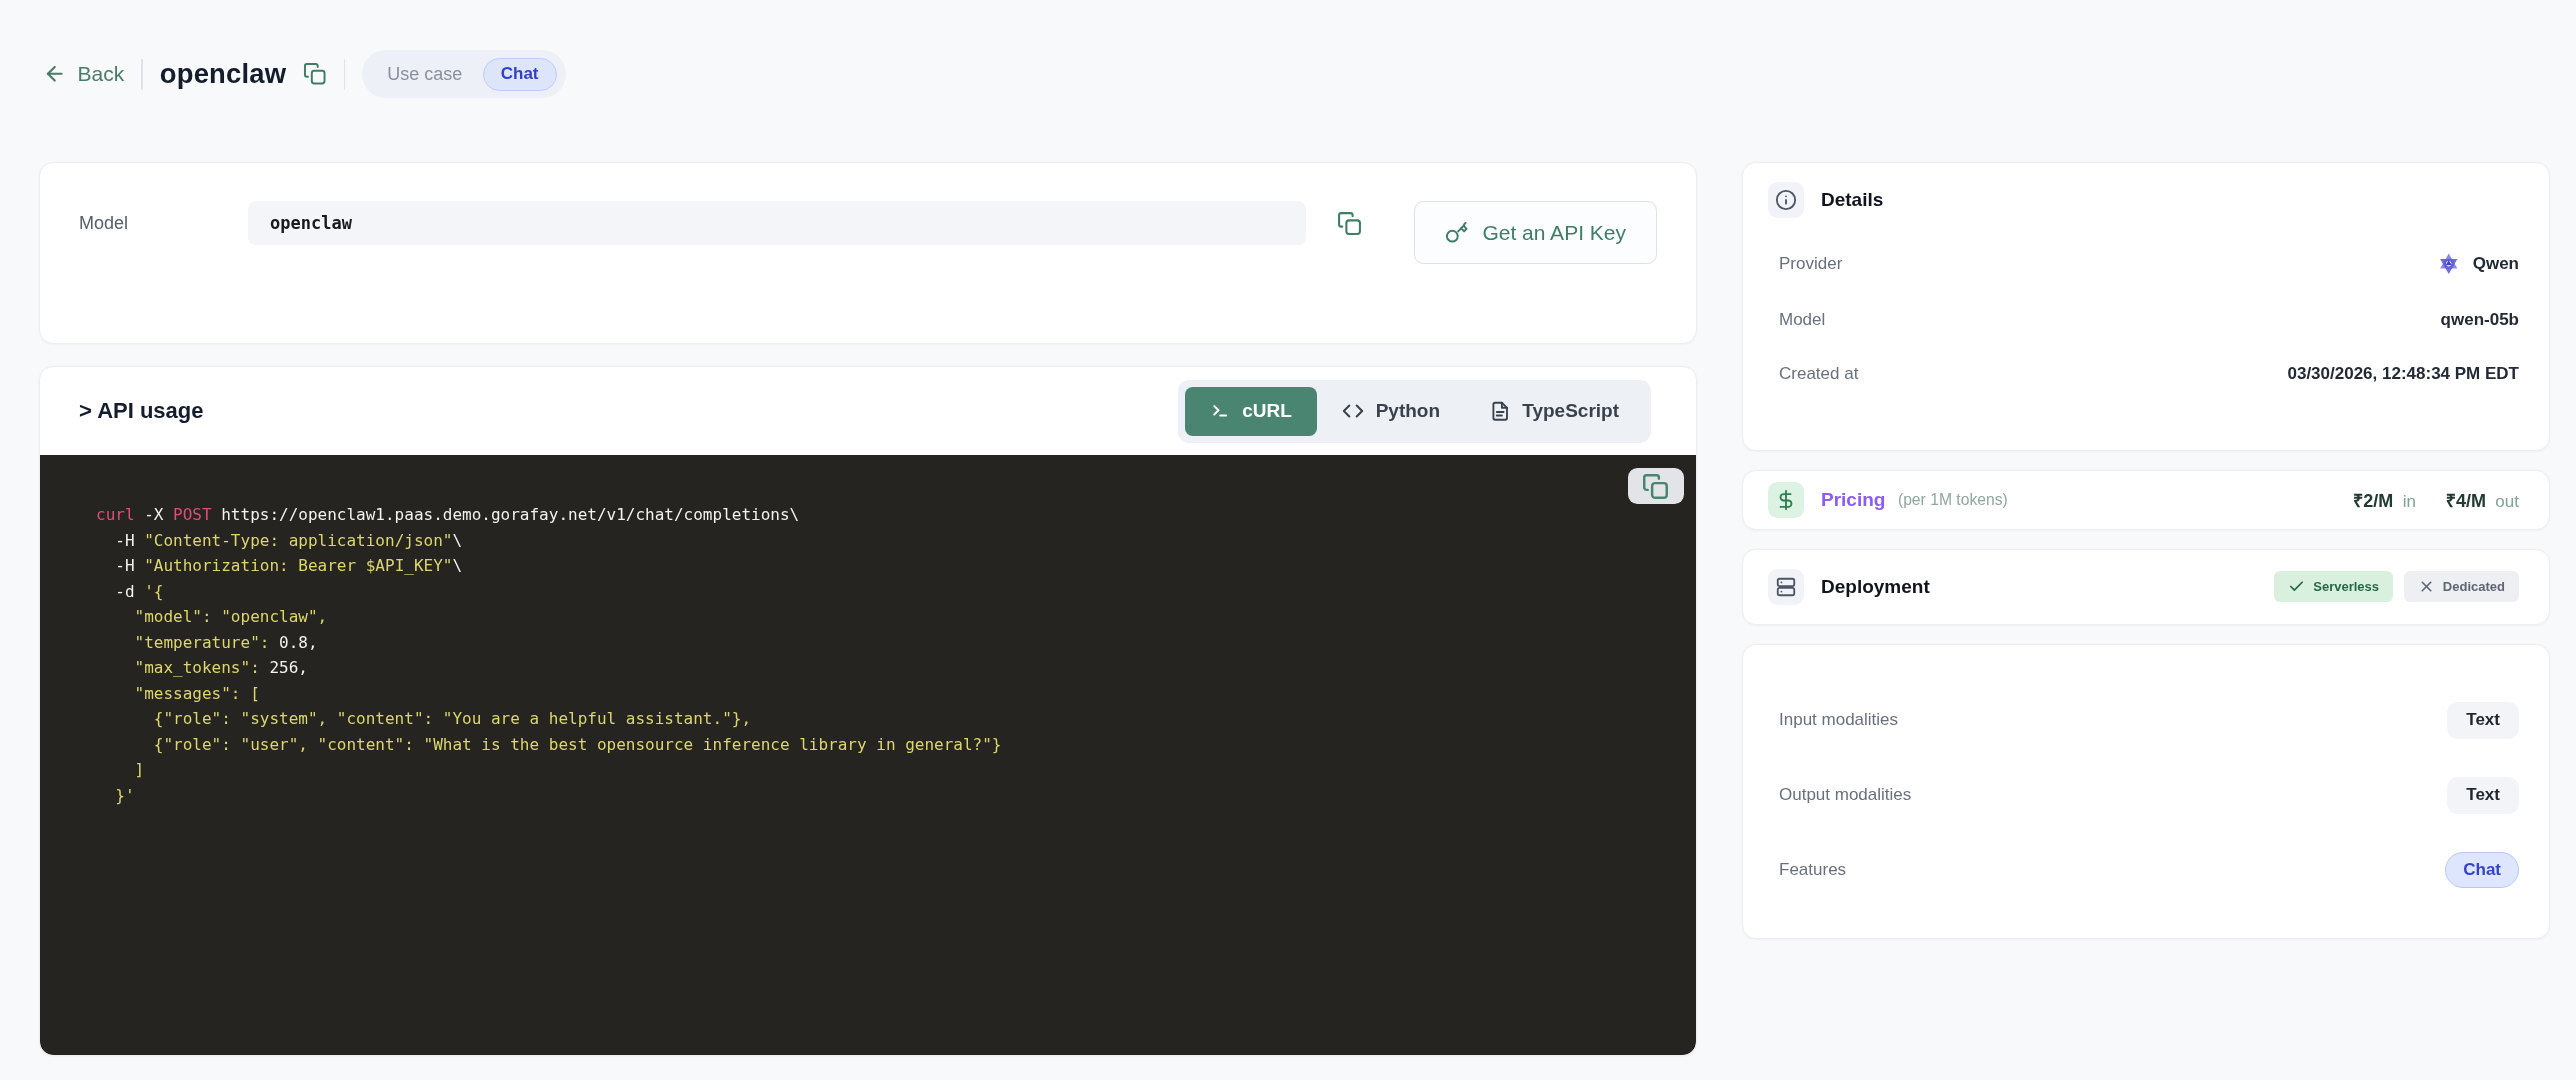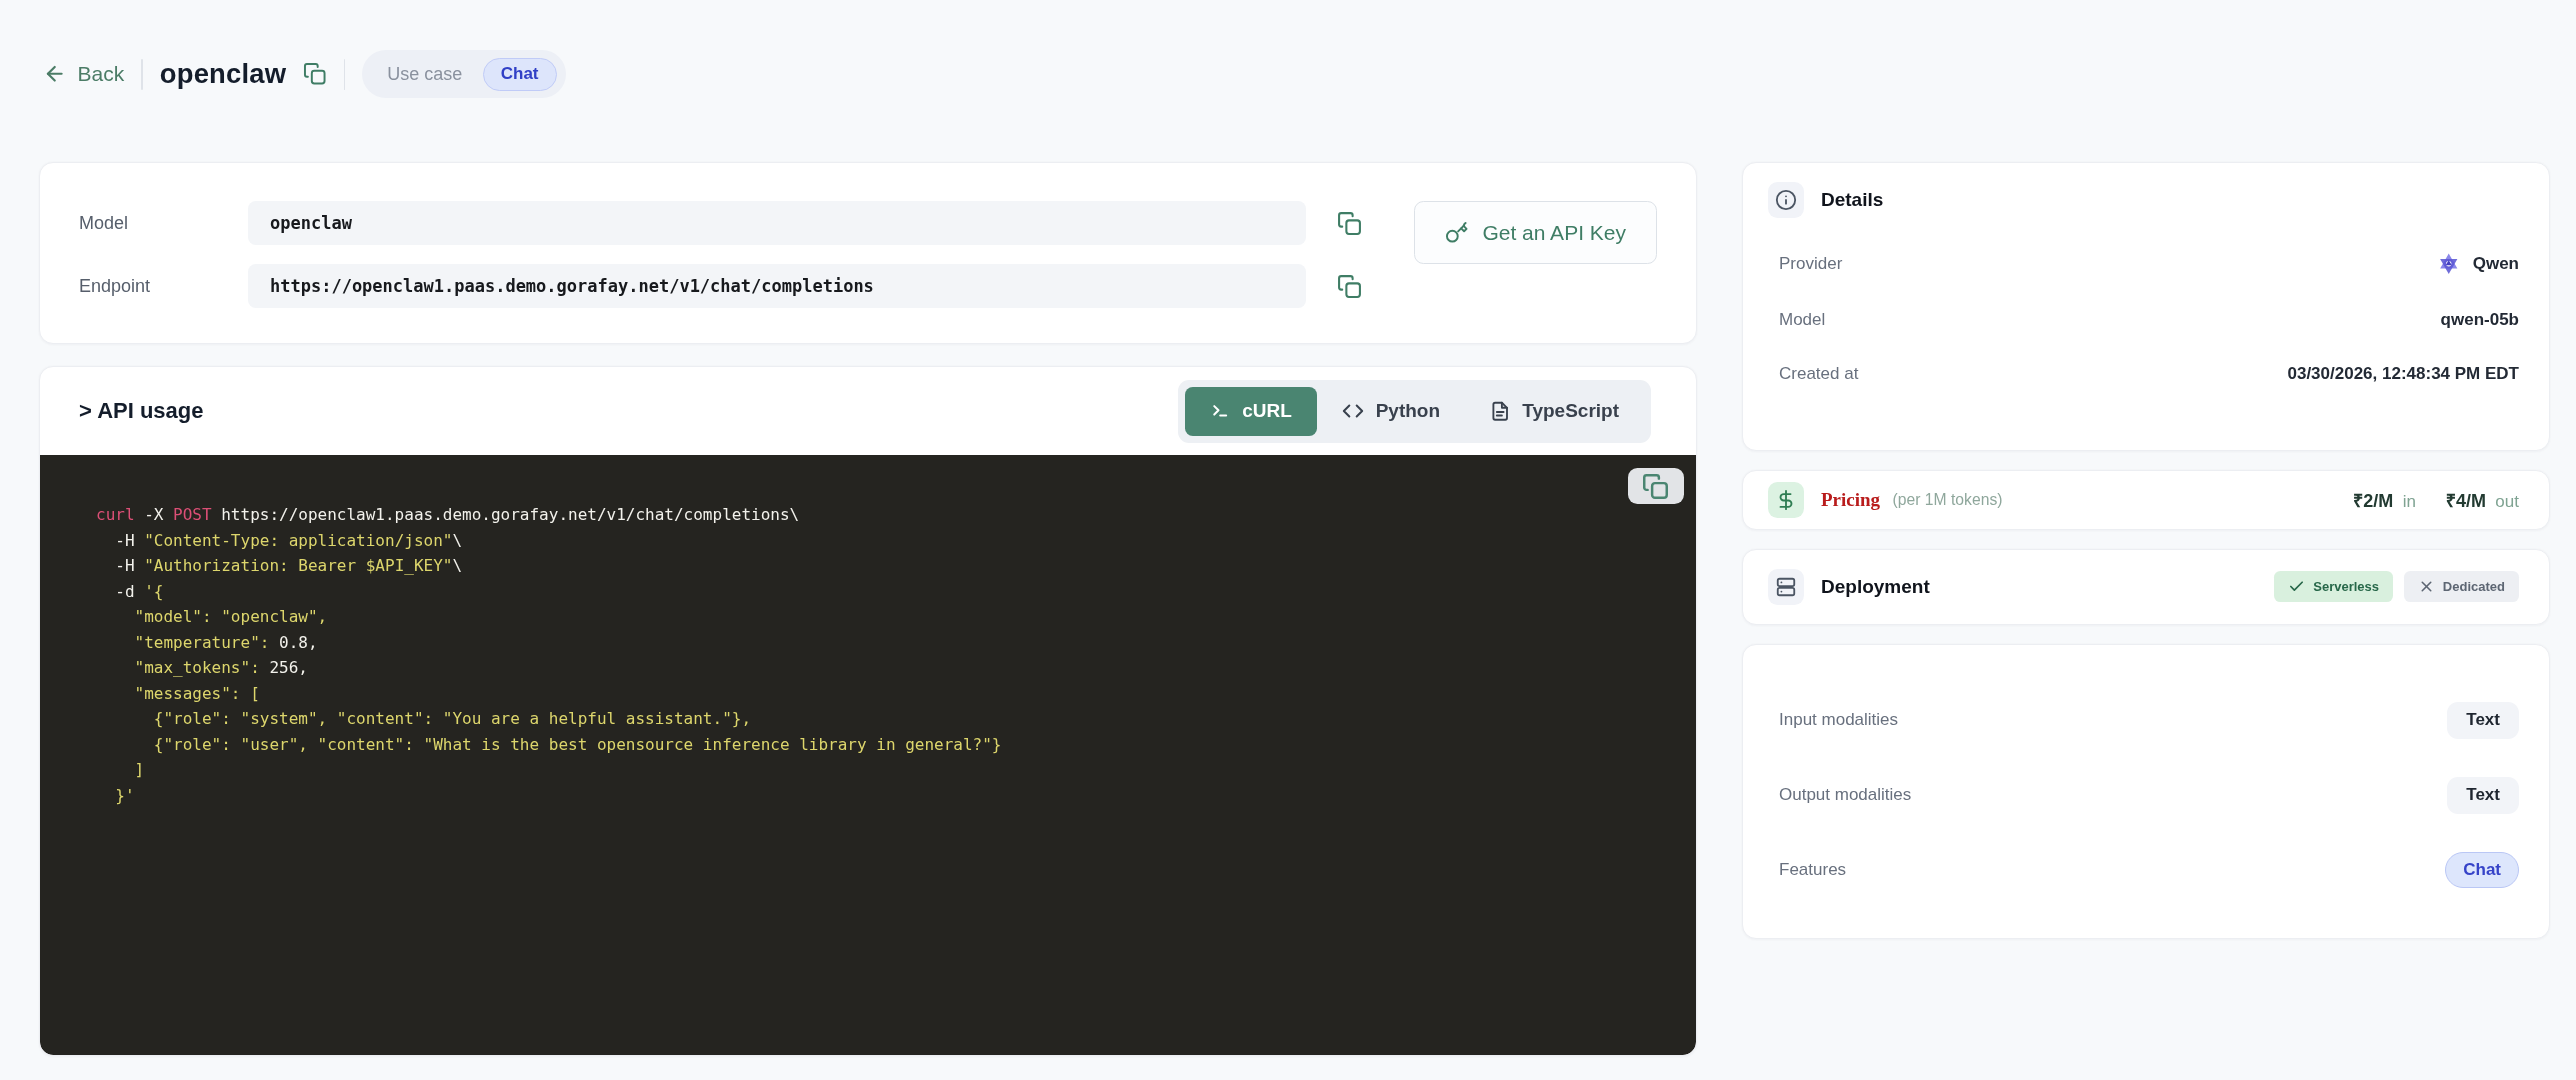--- a/index.html
+++ b/index.html
@@ -59,21 +59,21 @@
   .panel-header{display:flex;align-items:center;gap:17px;}
   .icon-chip{width:36px;height:36px;border-radius:9.4px;background:#f1f3f8;display:flex;align-items:center;justify-content:center;flex:none;}
   .icon-chip.green{background:#dcf2e2;}
   .panel-title{font-size:19px;font-weight:700;color:#10141c;}
   .kv-row{display:flex;justify-content:space-between;align-items:center;margin-top:34px;padding-left:11px;}
   .kv-label{font-size:17px;color:#68707e;}
   .kv-value{font-size:17px;font-weight:600;color:#232a35;display:flex;align-items:center;gap:12.5px;}
 
   .panel-pricing{padding:11px 30px 11px 25px;display:flex;align-items:center;}
   .pricing-note{font-size:15.7px;color:#8fa79c;margin-left:12.5px;}
-  .pricing-title{color:#b91c1c;font-family:Liberation Serif, serif;}
+  .pricing-title{color:#8b5cf6;}
   .pricing-values{margin-left:auto;display:flex;align-items:baseline;gap:9.4px;font-size:18px;}
   .price-strong{font-weight:700;color:#223a31;}
   .price-muted{color:#7fa392;font-size:17px;}
   .price-gap{width:11px;}
 
   .panel-deploy{padding:19px 30px 19px 25px;display:flex;align-items:center;justify-content:space-between;}
   .deploy-badges{display:flex;gap:11px;}
   .chip{display:flex;align-items:center;gap:7.8px;border-radius:6.3px;padding:7px 14px;font-size:13px;font-weight:600;}
   .chip-green{background:#d9f0de;color:#276749;}
   .chip-gray{background:#edeff3;color:#5d6673;}
@@ -113,30 +113,20 @@
   </header>
 
   <div class="content">
 
     <div class="col-left">
 
       <section class="card card-endpoint">
         <div class="field-row">
           <span class="field-label">Model</span>
           <div class="field-input">openclaw</div>
-          <button class="icon-btn field-copy">
-            <svg width="25" height="25" viewBox="0 0 24 24" fill="none" stroke="#3f7d65" stroke-width="2" stroke-linecap="round" stroke-linejoin="round">
-                <rect x="9" y="9" width="13" height="13" rx="2.5"></rect>
-                <path d="M5 15H4a2 2 0 0 1-2-2V4a2 2 0 0 1 2-2h9a2 2 0 0 1 2 2v1"></path>
-              </svg>
-          </button>
-        </div>
-        <div class="field-row">
-          <span class="field-label">Endpoint</span>
-          <div class="field-input">https://openclaw1.paas.demo.gorafay.net/v1/chat/completions</div>
           <button class="icon-btn field-copy">
             <svg width="25" height="25" viewBox="0 0 24 24" fill="none" stroke="#3f7d65" stroke-width="2" stroke-linecap="round" stroke-linejoin="round">
                 <rect x="9" y="9" width="13" height="13" rx="2.5"></rect>
                 <path d="M5 15H4a2 2 0 0 1-2-2V4a2 2 0 0 1 2-2h9a2 2 0 0 1 2 2v1"></path>
               </svg>
           </button>
         </div>
         <button class="apikey-btn">
           <span style="display:flex;">
             <svg width="23.5" height="23.5" viewBox="0 0 24 24" fill="none" stroke="#3f7d65" stroke-width="2" stroke-linecap="round" stroke-linejoin="round">

